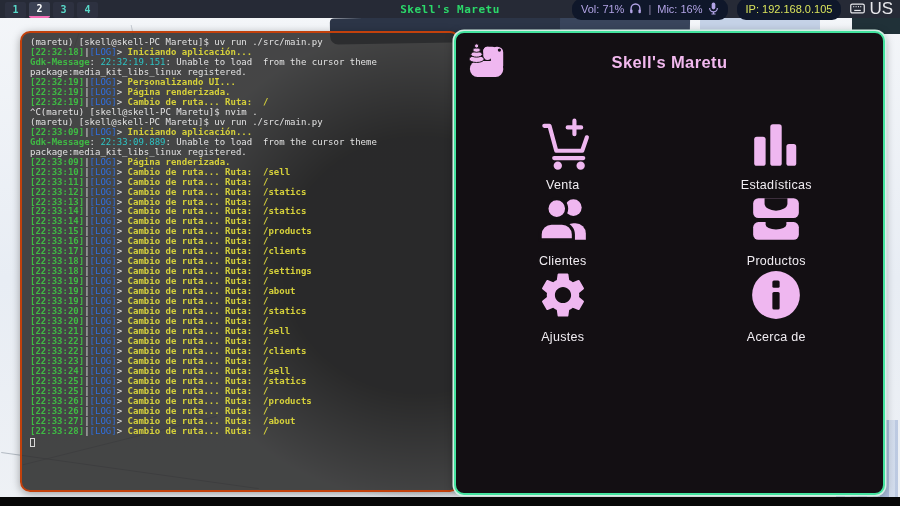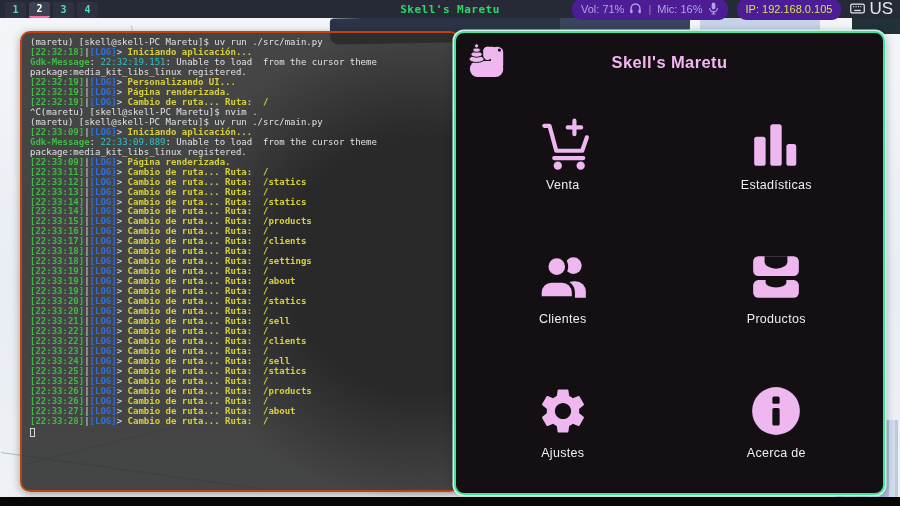--- a/index.html
+++ b/index.html
@@ -25,48 +25,48 @@
   
   #topbar { position:absolute; left:0; top:0; width:900px; height:18px; background:var(--tb-bg,#262a36);
     display:flex; align-items:center; padding:0 5px; gap:3px; z-index:40; }
   .ws { width:21px; height:16px; margin-top:1px; background:#2d3140; color:var(--tb-ws_text,#58d8c8);
     font:bold 10px "DejaVu Sans Mono", monospace; display:flex; align-items:center; justify-content:center;
     border-radius:2px; cursor:default; }
   .ws.active { background:#3c4254; color:#ffffff; border-bottom:2px solid var(--tb-underline,#f56cb5); }
   #topbar-title { position:absolute; left:0; right:0; text-align:center;
     font:bold 11px "DejaVu Sans Mono", monospace; color:var(--tb-title,#2bd96a); letter-spacing:.5px; pointer-events:none; }
   #topbar-right { margin-left:auto; display:flex; align-items:center; gap:9px; z-index:2; }
-  .pill { background:#4c1d95; border-radius:9px; padding:1px 9px; display:flex; align-items:center; gap:5px;
+  .pill { background:#0f172a; border-radius:9px; padding:1px 9px; display:flex; align-items:center; gap:5px;
     font-size:11px; color:var(--tb-module_text,#b3a4e6); height:21px; }
   .pill .sep { color:#8d84a8; padding:0 1px; }
   .pill.ip { color:var(--tb-ip_text,#d9e35b); }
   .kbd-group { display:flex; align-items:center; gap:4px; color:#e8e8ec; font-size:17px; padding-right:2px; }
   .tb-icon { display:inline-block; }
 
   
   #terminal { position:absolute; left:20px; top:31px; width:440px; height:461px; z-index:30;
     background:rgba(44,44,44,0.88); border:2px solid #c2410c; border-radius:10px;
     box-shadow:0 2px 8px rgba(0,0,0,.35); padding:5px 8px; overflow:hidden; }
   .term-line { white-space:pre; font:9px/9.97px "DejaVu Sans Mono", monospace; }
   .tw { color:var(--t-white,#e2e2e2); }
   .tg { color:var(--t-green,#3fba44); font-weight:bold; }
-  .tb { color:var(--t-blue,#2f6fe0); font-weight:bold;text-align:center; }
+  .tb { color:var(--t-blue,#2f6fe0); font-weight:normal;text-align:center; }
   .ty { color:var(--t-yellow,#d6d13a); font-weight:bold; }
   .tc { color:var(--t-cyan,#2cc3c3); }
   #term-cursor { display:inline-block; width:5px; height:9px; border:1px solid #d8d8d8; margin-top:1px; }
 
   
   #app { position:absolute; left:454px; top:31px; width:431px; height:464px; z-index:30;
     background:var(--app-bg,#130f13); border:2px solid var(--app-border,#43e39e); border-radius:10px;
     box-shadow:0 0 0 1.5px #d2efe4, 0 2px 10px rgba(0,0,0,.35); overflow:hidden; }
   #app-header { position:relative; height:64px; }
   #app-logo { position:absolute; left:11px; top:8px; }
   #app-title { position:absolute; left:0; right:0; top:20px; text-align:center;
     font-size:16.5px; font-weight:bold; color:var(--app-title,#f2b8ee); letter-spacing:.4px; }
-  #app-grid { display:grid; grid-template-columns:1fr 1fr; row-gap:58px; padding-top:19px; justify-items:center; }
+  #app-grid { display:grid; grid-template-columns:1fr 1fr; padding-top:19px; justify-items:center; }
   .menu-item { display:flex; flex-direction:column; align-items:center; gap:8px; width:150px; cursor:pointer; }
   .menu-icon { width:54px; height:54px; display:flex; align-items:center; justify-content:center; }
   .menu-label { font-size:12.5px; color:var(--app-label,#f1edf2); letter-spacing:.3px; }
   .pinkfill { fill:var(--app-accent,#efb7f0); }
   .pinkstroke { stroke:var(--app-accent,#efb7f0); fill:none; }
   .bgfill { fill:var(--app-bg,#130f13); }
 </style>
 </head>
 <body>
 
@@ -135,20 +135,21 @@
         <div class="term-line"><span class="tw">package:media_kit_libs_linux registered.</span></div>
         <div class="term-line"><span class="tg">[22:32:19]</span><span class="tw">|</span><span class="tb">[LOG]</span><span class="tw">&gt; </span><span class="ty">Personalizando UI...</span></div>
         <div class="term-line"><span class="tg">[22:32:19]</span><span class="tw">|</span><span class="tb">[LOG]</span><span class="tw">&gt; </span><span class="ty">Página renderizada.</span></div>
         <div class="term-line"><span class="tg">[22:32:19]</span><span class="tw">|</span><span class="tb">[LOG]</span><span class="tw">&gt; </span><span class="ty">Cambio de ruta... Ruta:  /</span></div>
         <div class="term-line"><span class="tw">^C(maretu) [skell@skell-PC Maretu]$ nvim .</span></div>
         <div class="term-line"><span class="tw">(maretu) [skell@skell-PC Maretu]$ uv run ./src/main.py</span></div>
         <div class="term-line"><span class="tg">[22:33:09]</span><span class="tw">|</span><span class="tb">[LOG]</span><span class="tw">&gt; </span><span class="ty">Iniciando aplicación...</span></div>
         <div class="term-line"><span class="tg">Gdk-Message</span><span class="tw">: </span><span class="tc">22:33:09.889</span><span class="tw">: Unable to load  from the cursor theme</span></div>
         <div class="term-line"><span class="tw">package:media_kit_libs_linux registered.</span></div>
         <div class="term-line"><span class="tg">[22:33:09]</span><span class="tw">|</span><span class="tb">[LOG]</span><span class="tw">&gt; </span><span class="ty">Página renderizada.</span></div>
+        <div class="term-line"><span class="tg">[22:33:10]</span><span class="tw">|</span><span class="tb">[LOG]</span><span class="tw">&gt; </span><span class="ty">Cambio de ruta... Ruta:  /sell</span></div>
         <div class="term-line"><span class="tg">[22:33:11]</span><span class="tw">|</span><span class="tb">[LOG]</span><span class="tw">&gt; </span><span class="ty">Cambio de ruta... Ruta:  /</span></div>
         <div class="term-line"><span class="tg">[22:33:12]</span><span class="tw">|</span><span class="tb">[LOG]</span><span class="tw">&gt; </span><span class="ty">Cambio de ruta... Ruta:  /statics</span></div>
         <div class="term-line"><span class="tg">[22:33:13]</span><span class="tw">|</span><span class="tb">[LOG]</span><span class="tw">&gt; </span><span class="ty">Cambio de ruta... Ruta:  /</span></div>
         <div class="term-line"><span class="tg">[22:33:14]</span><span class="tw">|</span><span class="tb">[LOG]</span><span class="tw">&gt; </span><span class="ty">Cambio de ruta... Ruta:  /statics</span></div>
         <div class="term-line"><span class="tg">[22:33:14]</span><span class="tw">|</span><span class="tb">[LOG]</span><span class="tw">&gt; </span><span class="ty">Cambio de ruta... Ruta:  /</span></div>
         <div class="term-line"><span class="tg">[22:33:15]</span><span class="tw">|</span><span class="tb">[LOG]</span><span class="tw">&gt; </span><span class="ty">Cambio de ruta... Ruta:  /products</span></div>
         <div class="term-line"><span class="tg">[22:33:16]</span><span class="tw">|</span><span class="tb">[LOG]</span><span class="tw">&gt; </span><span class="ty">Cambio de ruta... Ruta:  /</span></div>
         <div class="term-line"><span class="tg">[22:33:17]</span><span class="tw">|</span><span class="tb">[LOG]</span><span class="tw">&gt; </span><span class="ty">Cambio de ruta... Ruta:  /clients</span></div>
         <div class="term-line"><span class="tg">[22:33:18]</span><span class="tw">|</span><span class="tb">[LOG]</span><span class="tw">&gt; </span><span class="ty">Cambio de ruta... Ruta:  /</span></div>
         <div class="term-line"><span class="tg">[22:33:18]</span><span class="tw">|</span><span class="tb">[LOG]</span><span class="tw">&gt; </span><span class="ty">Cambio de ruta... Ruta:  /settings</span></div>

